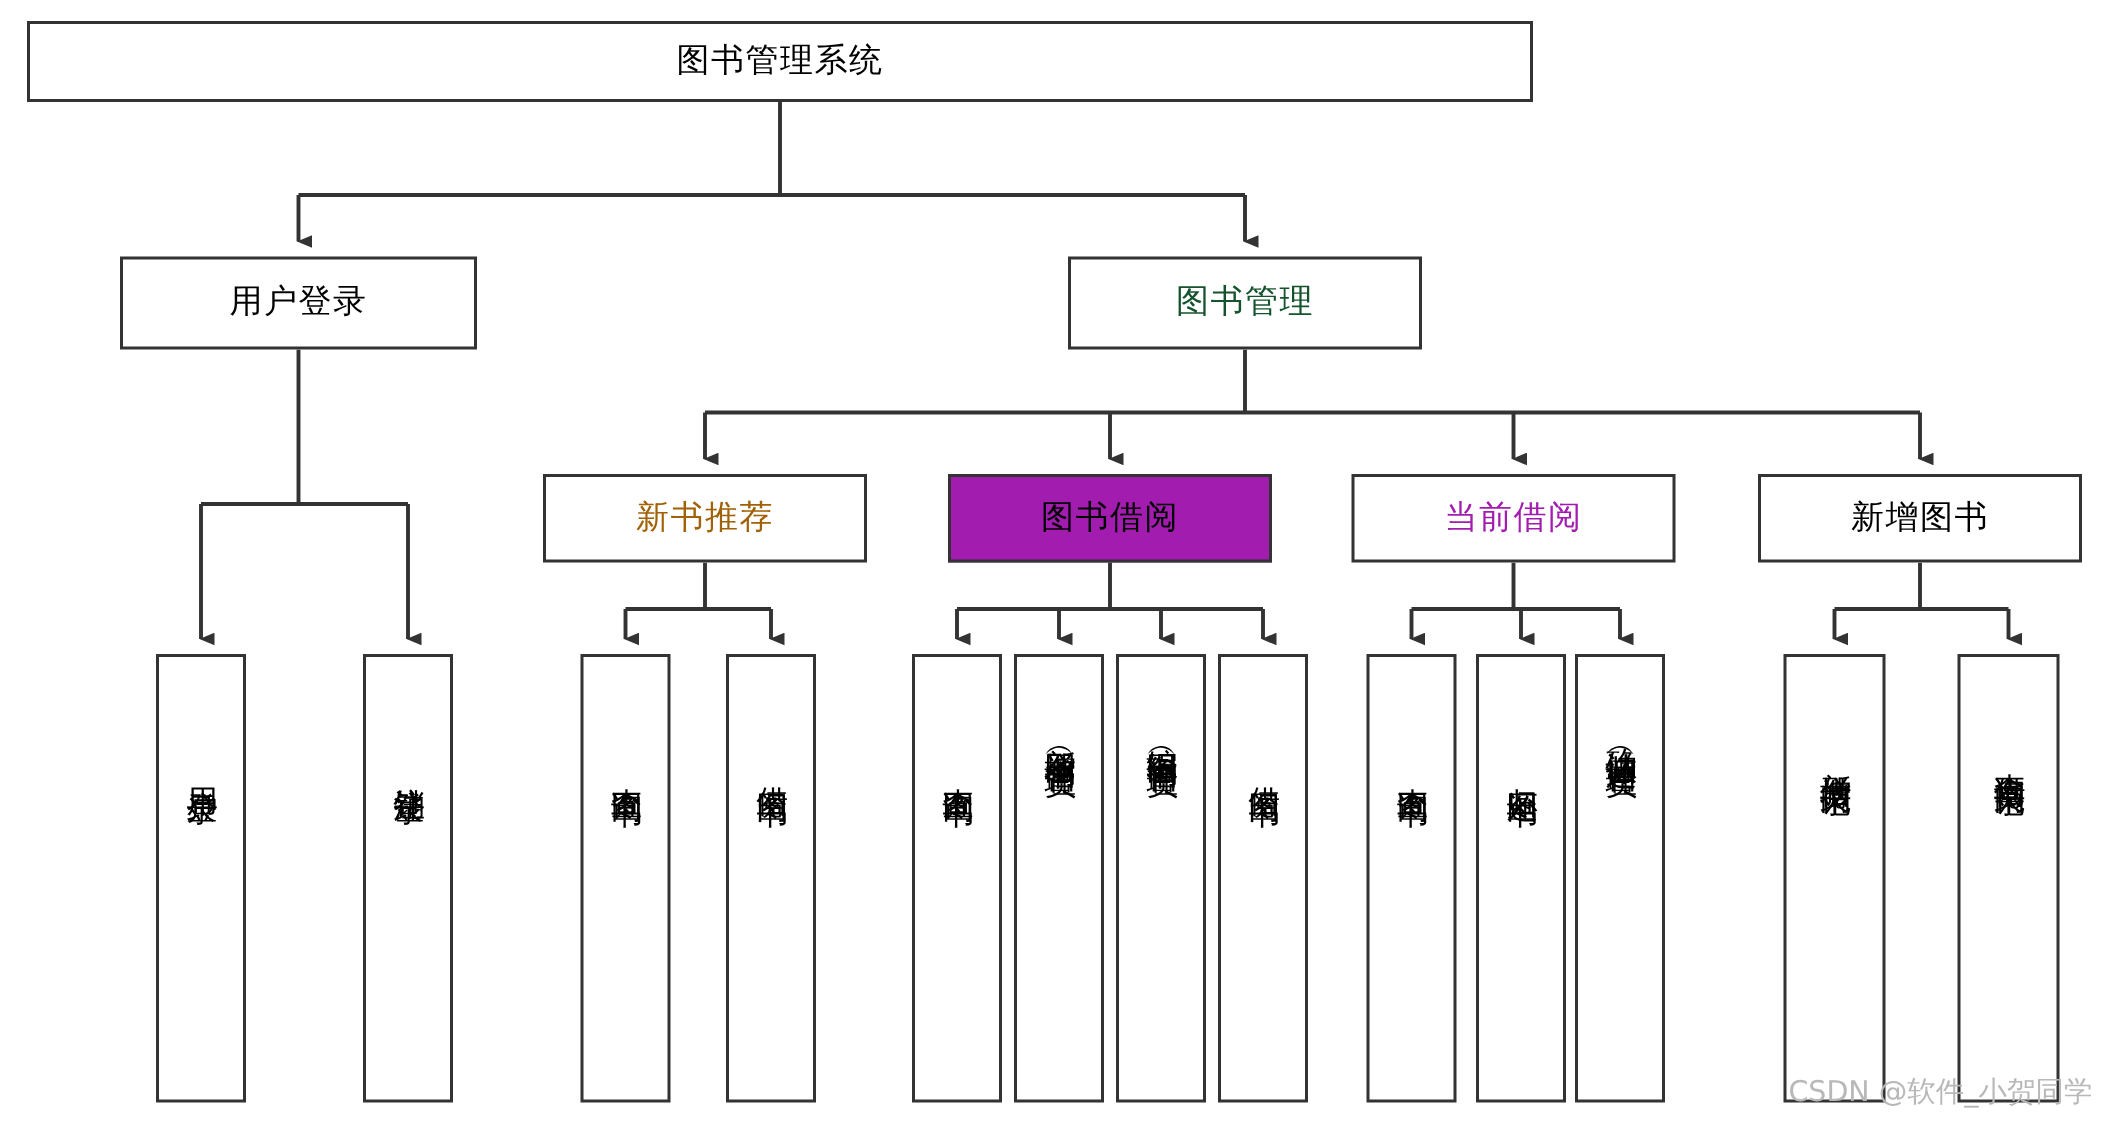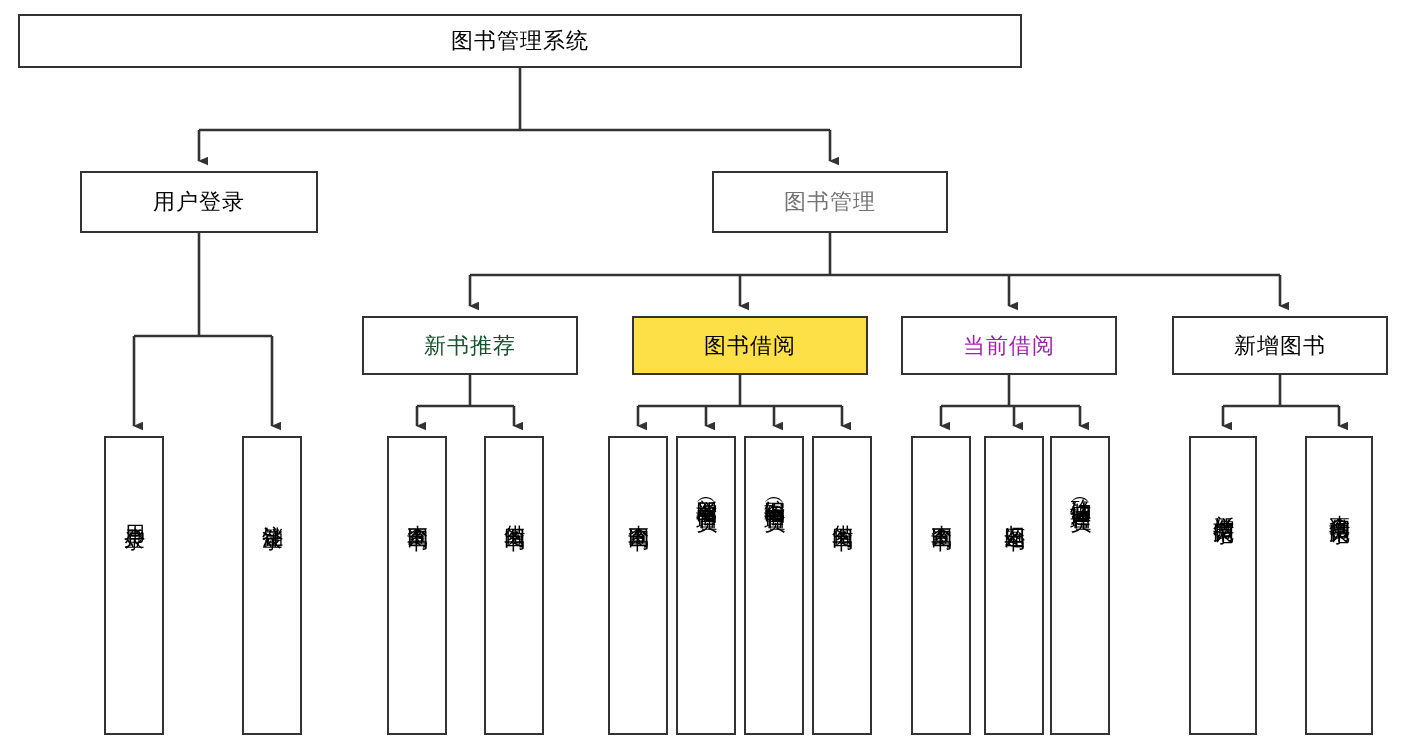--- a/index.html
+++ b/index.html
@@ -124,26 +124,26 @@
   </svg>
 
   <div id="node-layer">
       <div class="node horiz" style="left: 18px; top: 14px; width: 1004px; height: 54px; border-color: rgb(51, 51, 51); background: rgb(255, 255, 255);">
         <span class="label" style="color: rgb(0, 0, 0);">图书管理系统</span>
       </div>
       <div class="node horiz" style="left: 80px; top: 171px; width: 238px; height: 62px; border-color: rgb(51, 51, 51); background: rgb(255, 255, 255);">
         <span class="label" style="color: rgb(0, 0, 0);">用户登录</span>
       </div>
       <div class="node horiz" style="left: 712px; top: 171px; width: 236px; height: 62px; border-color: rgb(51, 51, 51); background: rgb(255, 255, 255);">
-        <span class="label" style="color: #737373;">图书管理</span>
+        <span class="label" style="color: #14532d;">图书管理</span>
       </div>
       <div class="node horiz" style="left: 362px; top: 316px; width: 216px; height: 59px; border-color: rgb(51, 51, 51); background: rgb(255, 255, 255);">
-        <span class="label" style="color: #14532d;">新书推荐</span>
+        <span class="label" style="color: #a16207;">新书推荐</span>
       </div>
-      <div class="node horiz" style="left: 632px; top: 316px; width: 236px; height: 59px; border-color: rgb(51, 51, 51); background: #fde047;">
+      <div class="node horiz" style="left: 632px; top: 316px; width: 216px; height: 59px; border-color: rgb(51, 51, 51); background: #a21caf;">
         <span class="label" style="color: rgb(0, 0, 0);">图书借阅</span>
       </div>
       <div class="node horiz" style="left: 901px; top: 316px; width: 216px; height: 59px; border-color: rgb(51, 51, 51); background: rgb(255, 255, 255);">
         <span class="label" style="color: #a21caf;">当前借阅</span>
       </div>
       <div class="node horiz" style="left: 1172px; top: 316px; width: 216px; height: 59px; border-color: rgb(51, 51, 51); background: rgb(255, 255, 255);">
         <span class="label" style="color: rgb(0, 0, 0);">新增图书</span>
       </div>
       <div class="node vert mid" style="left: 104px; top: 436px; width: 60px; height: 299px; border-color: rgb(51, 51, 51); background: rgb(255, 255, 255);">
         <span class="label" style="color: rgb(0, 0, 0);">用户登录</span>
@@ -179,13 +179,14 @@
         <span class="label" style="color: rgb(0, 0, 0);">确认归还（管理员）</span>
       </div>
       <div class="node vert mid3" style="left: 1189px; top: 436px; width: 68px; height: 299px; border-color: rgb(51, 51, 51); background: rgb(255, 255, 255);">
         <span class="label" style="color: rgb(0, 0, 0);">新增借阅记录</span>
       </div>
       <div class="node vert mid3" style="left: 1305px; top: 436px; width: 68px; height: 299px; border-color: rgb(51, 51, 51); background: rgb(255, 255, 255);">
         <span class="label" style="color: rgb(0, 0, 0);">查询借阅记录</span>
       </div>
     </div>
 
+  <div class="watermark">CSDN @软件_小贺同学</div>
 </div>
 
 </body></html>

